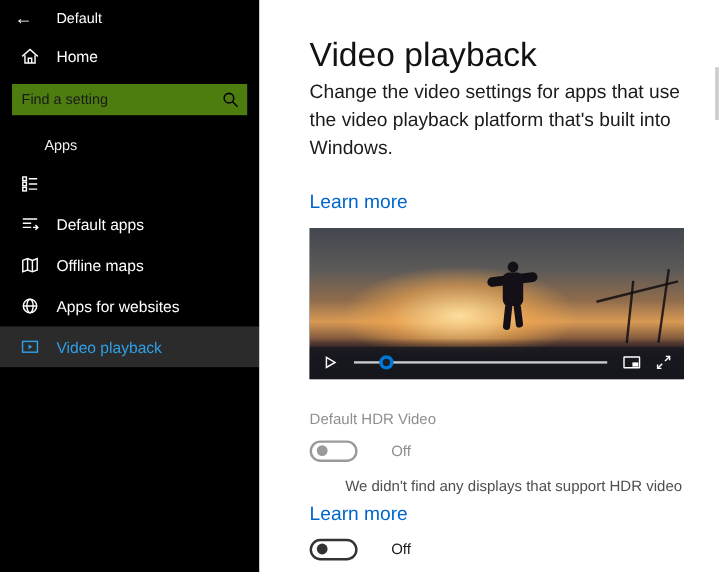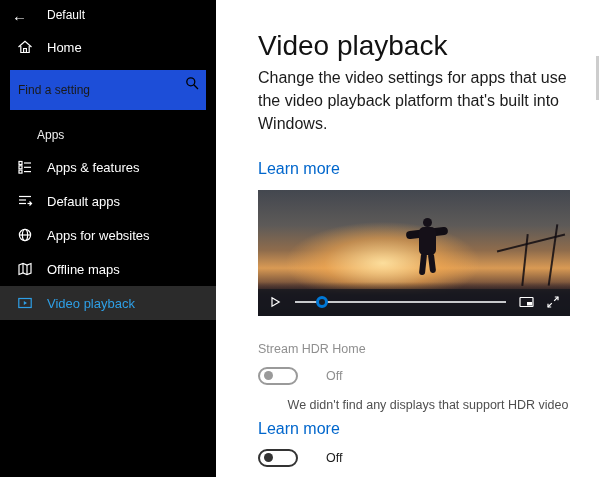--- a/index.html
+++ b/index.html
@@ -13,22 +13,22 @@
 
   
   .sidebar{width:216px;flex-shrink:0;background:var(--sidebar_bg);color:#fff;box-sizing:border-box;}
   .titlebar{display:flex;align-items:center;height:30px;padding-left:12px;gap:20px;font-size:12px;color:#fff;}
   .back{font-size:15px;line-height:1;cursor:pointer;}
   .nav-item{display:flex;align-items:center;height:34px;padding-left:17px;gap:14px;font-size:13px;color:#fff;cursor:pointer;}
   .nav-item .icon{width:16px;height:16px;display:flex;align-items:center;justify-content:center;color:inherit;}
   .nav-item svg{display:block;}
   .nav-item.selected{background:var(--sidebar_selected_bg);color:var(--sidebar_selected_text);}
   .search{position:relative;margin:6px 10px 16px 10px;}
-  .search input{width:100%;height:40px;border:none;outline:none;box-sizing:border-box;
-    padding:0 28px 0 8px;font-size:12px;color:#000;background:#1d4ed8;font-family:inherit;}
+  .search input{width:100%;height:26px;border:none;outline:none;box-sizing:border-box;
+    padding:0 28px 0 8px;font-size:12px;color:#000;background:#4d7c0f;font-family:inherit;}
   .search input::placeholder{color:#1a1a1a;opacity:1;}
   .search .search-icon{position:absolute;right:7px;top:6px;width:14px;height:14px;color:#000;}
   .section-header{padding-left:21px;font-size:12px;color:#efefef;margin:18px 0 8px 16px;}
 
   
   .content{flex:1;background:var(--content_bg);color:var(--text_primary);
     padding:22px 0 0 42px;box-sizing:border-box;position:relative;overflow:hidden;}
   h1{font-size:28px;font-weight:300;margin:8px 0 0 0;color:#121212;}
   .desc{width:332px;font-size:16px;line-height:1.45;margin-top:4px;color:#1b1b1b;}
   .link{display:inline-block;margin-top:8px;font-size:16px;color:var(--link);cursor:pointer;}
@@ -112,56 +112,55 @@
       <span class="icon">
         <svg width="16" height="16" viewBox="0 0 16 16" fill="none" stroke="currentColor" stroke-width="1.2">
           <rect x="2" y="2.5" width="3" height="3"></rect>
             <path d="M7 4 H14"></path>
           <rect x="2" y="6.8" width="3" height="3"></rect>
             <path d="M7 8.3 H14"></path>
           <rect x="2" y="11.1" width="3" height="3"></rect>
             <path d="M7 12.6 H14"></path>
         </svg>
       </span>
-      <span class="nav-label">Apps &amp; features</span>
     </div>
 
     <div class="nav-item">
       <span class="icon">
         <svg width="16" height="16" viewBox="0 0 16 16" fill="none" stroke="currentColor" stroke-width="1.2">
           <path d="M2 3.5 H14"></path>
             <path d="M2 7 H9"></path>
             <path d="M2 10.5 H9"></path>
           <path d="M10.5 10.5 H14.5"></path>
             <path d="M12.5 8.5 L14.5 10.5 L12.5 12.5"></path>
         </svg>
       </span>
       <span class="nav-label">Default apps</span>
     </div>
 
     <div class="nav-item">
       <span class="icon">
         <svg width="16" height="16" viewBox="0 0 16 16" fill="none" stroke="currentColor" stroke-width="1.2">
+          <path d="M2 4 L6 2.5 L10 4 L14 2.5 V12 L10 13.5 L6 12 L2 13.5 Z"></path>
+          <path d="M6 2.5 V12"></path>
+            <path d="M10 4 V13.5"></path>
+        </svg>
+      </span>
+      <span class="nav-label">Offline maps</span>
+    </div>
+
+    <div class="nav-item">
+      <span class="icon">
+        <svg width="16" height="16" viewBox="0 0 16 16" fill="none" stroke="currentColor" stroke-width="1.2">
           <circle cx="8" cy="8" r="5.6"></circle>
             <ellipse cx="8" cy="8" rx="2.6" ry="5.6"></ellipse>
             <path d="M2.4 8 H13.6"></path>
         </svg>
       </span>
       <span class="nav-label">Apps for websites</span>
-    </div>
-
-    <div class="nav-item">
-      <span class="icon">
-        <svg width="16" height="16" viewBox="0 0 16 16" fill="none" stroke="currentColor" stroke-width="1.2">
-          <path d="M2 4 L6 2.5 L10 4 L14 2.5 V12 L10 13.5 L6 12 L2 13.5 Z"></path>
-          <path d="M6 2.5 V12"></path>
-            <path d="M10 4 V13.5"></path>
-        </svg>
-      </span>
-      <span class="nav-label">Offline maps</span>
     </div>
 
     <div class="nav-item selected">
       <span class="icon">
         <svg width="16" height="16" viewBox="0 0 16 16" fill="none" stroke="currentColor" stroke-width="1.2">
           <rect x="1.8" y="3.5" width="12.4" height="9"></rect>
           <path d="M6.8 6 L10 8 L6.8 10 Z" fill="currentColor" stroke="none"></path>
         </svg>
       </span>
       <span class="nav-label">Video playback</span>
@@ -209,21 +208,21 @@
             <path d="M8.8 2 H12 V5.2"></path>
               <path d="M12 2 L8.2 5.8"></path>
             <path d="M5.2 12 H2 V8.8"></path>
               <path d="M2 12 L5.8 8.2"></path>
           </svg>
         </span>
       </div>
     </div>
 
     
-    <div class="setting-label disabled">Stream HDR Home</div>
+    <div class="setting-label disabled">Default HDR Video</div>
     <div class="toggle-row">
       <div class="toggle disabled">
         <div class="tknob"></div>
       </div>
       <span class="toggle-state disabled">Off</span>
     </div>
     <div class="note">We didn't find any displays that support HDR video</div>
     <a class="link">Learn more</a>
 
     

